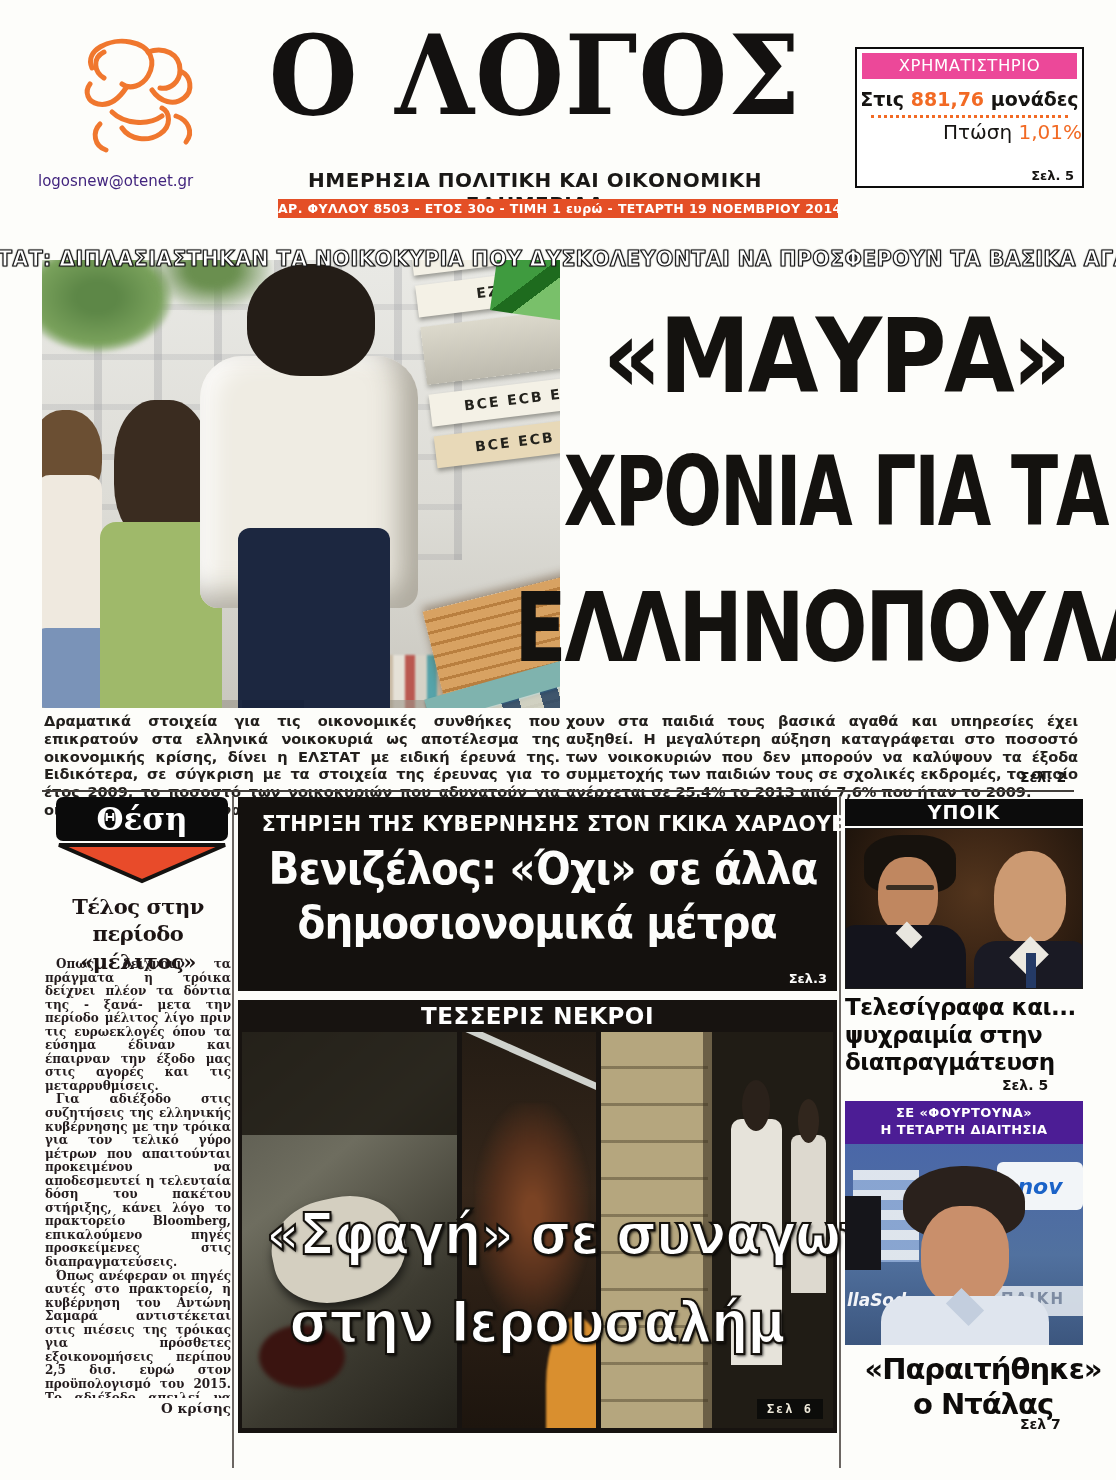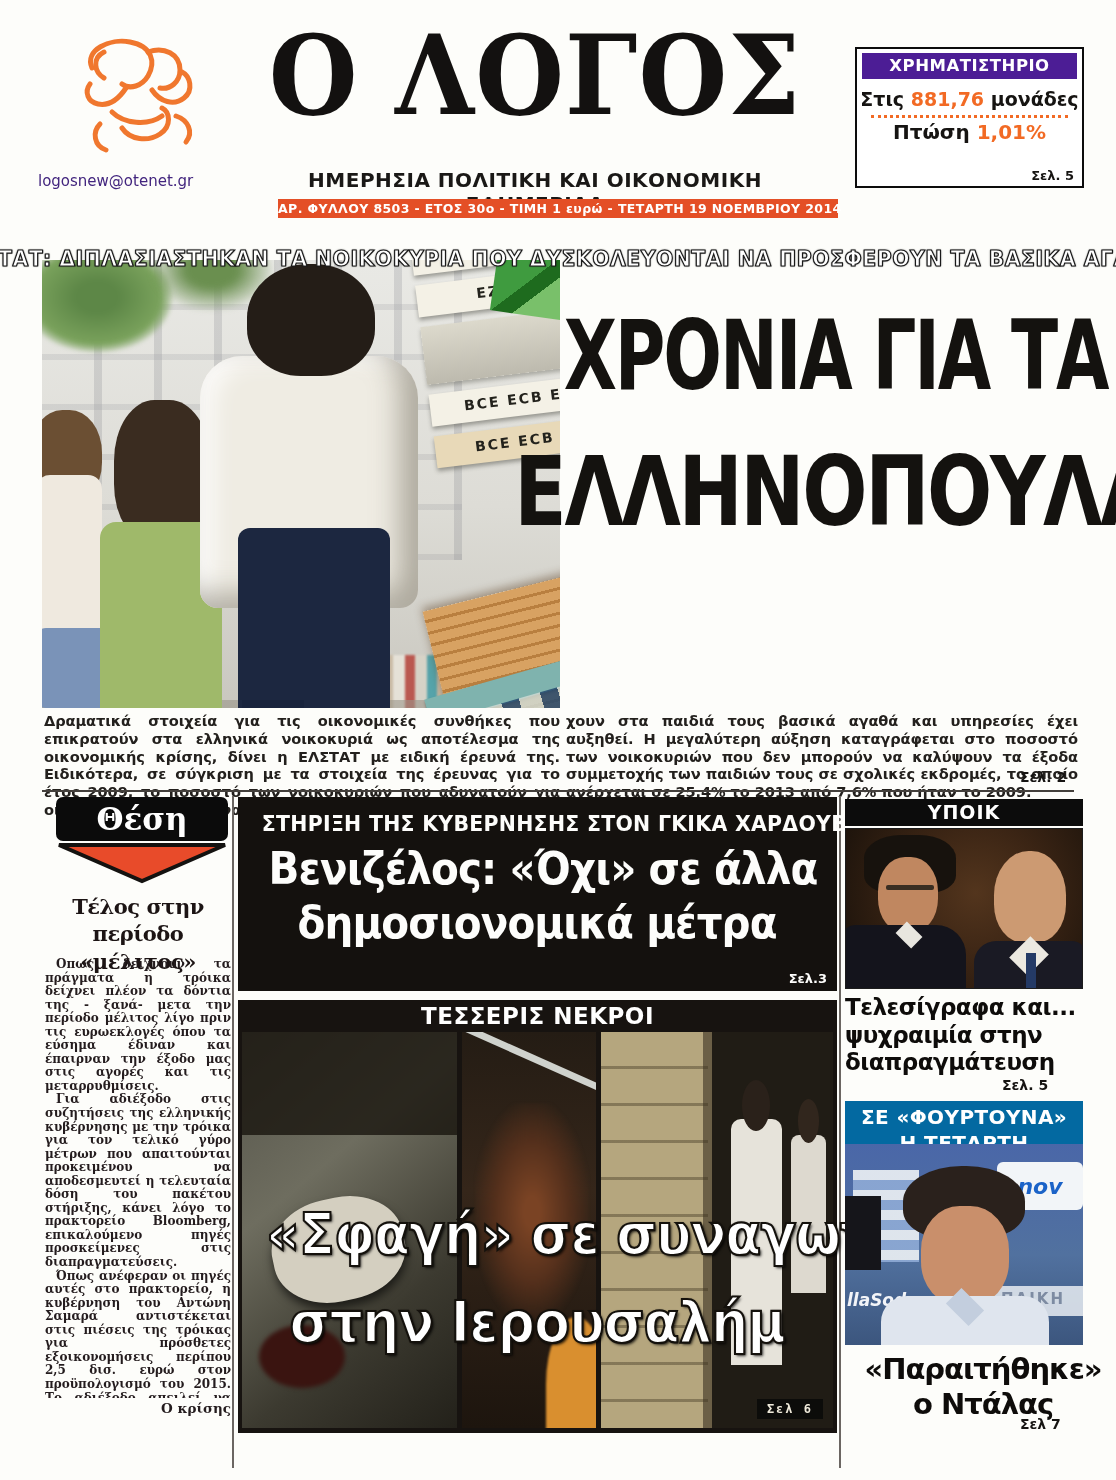--- a/index.html
+++ b/index.html
@@ -11,25 +11,25 @@
   .email{left:38px;top:172px;width:214px;font-size:15px;font-weight:normal;color:#42257e;}
   .mast-title{left:248px;top:18px;width:574px;text-align:center;font-family:"DejaVu Serif",serif;
               font-weight:bold;font-size:102px;line-height:1.05;letter-spacing:1px;color:#131110;
               transform:scaleY(1.08);transform-origin:top center;}
   .mast-sub{left:248px;top:168px;width:574px;text-align:center;font-weight:bold;font-size:20px;letter-spacing:.5px;color:#1a1816;}
   .issue-bar{left:278px;top:199px;width:560px;height:19px;background:#e44f26;color:#fff;
              font-size:12.5px;font-weight:bold;line-height:19px;text-align:center;letter-spacing:.4px;white-space:nowrap;}
 
   
   .stock{left:855px;top:47px;width:229px;height:141px;background:#fff;border:2.5px solid #0c0c0c;box-sizing:border-box;}
-  .stock-h{margin:4px 5px 4px 5px;height:26px;background:#4c1d95;color:#fff;font-size:16.5px;font-weight:bold;
+  .stock-h{margin:4px 5px 4px 5px;height:26px;background:#ec4899;color:#fff;font-size:16.5px;font-weight:normal;
            text-align:center;line-height:26px;letter-spacing:.5px;}
   .stock-l1{margin-top:9px;text-align:center;font-size:19px;font-weight:bold;white-space:nowrap;}
   .stock-dots{margin:5px 14px 2px 14px;border-top:3px dotted #f26a24;}
-  .stock-l2{text-align:center;font-size:20px;font-weight:bold;white-space:nowrap;}
+  .stock-l2{text-align:right;font-size:20px;font-weight:normal;white-space:nowrap;}
   .stock-val{color:#f26a24;}
   .stock-page{position:absolute;right:8px;bottom:3px;font-size:13px;font-weight:bold;}
 
   
   .kicker-strip{left:44px;top:243px;width:1028px;height:30px;z-index:5;display:flex;justify-content:center;align-items:center;}
   .kicker-strip span{white-space:nowrap;font-size:21.5px;font-weight:bold;color:#fff;letter-spacing:.5px;
       -webkit-text-stroke:1.2px #1a1a1a;text-shadow:0 0 1px #1a1a1a,0 0 2px #1a1a1a;transform:scaleX(.95);}
 
   
   .photo{left:42px;top:260px;width:518px;height:448px;overflow:hidden;background:linear-gradient(180deg,#e9e9e5 0%,#dddcd6 55%,#c9c7bf 100%);}
@@ -142,22 +142,22 @@
   .m1-face{left:32px;top:28px;width:60px;height:76px;background:#c08760;border-radius:45%;}
   .m1-glass{left:40px;top:56px;width:48px;height:5px;background:#3a2e22;border-radius:2px;}
   .m1-suit{left:-6px;top:96px;width:126px;height:70px;background:#14141c;border-radius:16px 30px 0 0;}
   .m1-collar{left:52px;top:98px;width:22px;height:16px;background:#e8e6df;transform:rotate(45deg);}
   .m2-face{left:148px;top:22px;width:72px;height:92px;background:#cc9a72;border-radius:48% 48% 42% 42%;}
   .m2-suit{left:128px;top:112px;width:112px;height:52px;background:#1a1a24;border-radius:22px 14px 0 0;}
   .m2-shirt{left:170px;top:112px;width:26px;height:30px;background:#ece9e1;transform:rotate(45deg);}
   .m2-tie{left:180px;top:124px;width:10px;height:38px;background:#243a66;}
   .ypk-hl{left:845px;top:994px;width:238px;text-align:left;font-size:23px;font-weight:bold;line-height:1.2;letter-spacing:-.5px;color:#0e0c0a;}
   .ypk-page{left:1002px;top:1077px;font-size:14px;font-weight:bold;}
-  .ref-bar{left:845px;top:1101px;width:238px;height:43px;background:#0369a1;color:#fff;text-align:center;
-           font-size:20px;font-weight:bold;line-height:1.32;letter-spacing:.4px;padding-top:3px;box-sizing:border-box;}
+  .ref-bar{left:845px;top:1101px;width:238px;height:43px;background:#4c1d95;color:#fff;text-align:center;
+           font-size:13px;font-weight:bold;line-height:1.32;letter-spacing:.4px;padding-top:3px;box-sizing:border-box;}
   .ref-photo{left:845px;top:1144px;width:238px;height:201px;overflow:hidden;
            background:linear-gradient(180deg,#4a67a8 0%,#51719f 55%,#3c567e 100%);}
   .rp-adidas{left:0;top:52px;width:36px;height:74px;background:#15151a;}
   .rp-flag{left:8px;top:26px;width:66px;height:92px;background:repeating-linear-gradient(180deg,#eef2f5 0 10px,#8fabd6 10px 20px);opacity:.9;}
   .rp-nova{left:152px;top:18px;width:86px;height:48px;background:#f2f5f8;border-radius:6px;display:flex;align-items:center;justify-content:center;
            color:#1b63c8;font-weight:bold;font-size:22px;font-style:italic;}
   .rp-paiki-bg{left:138px;top:142px;width:100px;height:30px;background:#e9edf2;opacity:.85;}
   .rp-paiki{left:140px;top:146px;width:96px;text-align:center;color:#7d8ba2;font-weight:bold;font-size:15px;letter-spacing:2px;}
   .rp-llasod{left:2px;top:146px;width:90px;color:#f2f4f8;font-weight:bold;font-size:17px;font-style:italic;}
   .rp-hair{left:58px;top:22px;width:122px;height:74px;background:#2a211c;border-radius:48% 48% 40% 40%;}
@@ -231,20 +231,23 @@
     <div class="abs kiosk-blue"></div>
     <div class="abs boy-strap1"></div>
     <div class="abs boy-strap2"></div>
     <div class="abs boy-shirt"></div>
     <div class="abs boy-hair"></div>
     <div class="abs boy-overall"></div>
     <div class="abs boy-legL"></div>
   </div>
 
   <div class="abs lead-hl">
+    <div class="ln hl1">
+        <span>«ΜΑΥΡΑ»</span>
+      </div>
     <div class="ln hl2">
         <span>ΧΡΟΝΙΑ ΓΙΑ ΤΑ</span>
       </div>
     <div class="ln hl3">
         <span>ΕΛΛΗΝΟΠΟΥΛΑ</span>
       </div>
   </div>
 
   <div class="abs lead-body lb-left">Δραματικά στοιχεία για τις οικονομικές συνθήκες που επικρατούν στα ελληνικά νοικοκυριά ως αποτέλεσμα της οικονομικής κρίσης, δίνει η ΕΛΣΤΑΤ με ειδική έρευνά της. Ειδικότερα, σε σύγκριση με τα στοιχεία της έρευνας για το έτος 2009, το ποσοστό των νοικοκυριών που αδυνατούν για οικονομικούς λόγους να παρέ-</div>
   <div class="abs lead-body lb-right">χουν στα παιδιά τους βασικά αγαθά και υπηρεσίες έχει αυξηθεί. Η μεγαλύτερη αύξηση καταγράφεται στο ποσοστό των νοικοκυριών που δεν μπορούν να καλύψουν τα έξοδα συμμετοχής των παιδιών τους σε σχολικές εκδρομές, το οποίο ανέρχεται σε 25,4% το 2013 από 7,6% που ήταν το 2009.</div>

